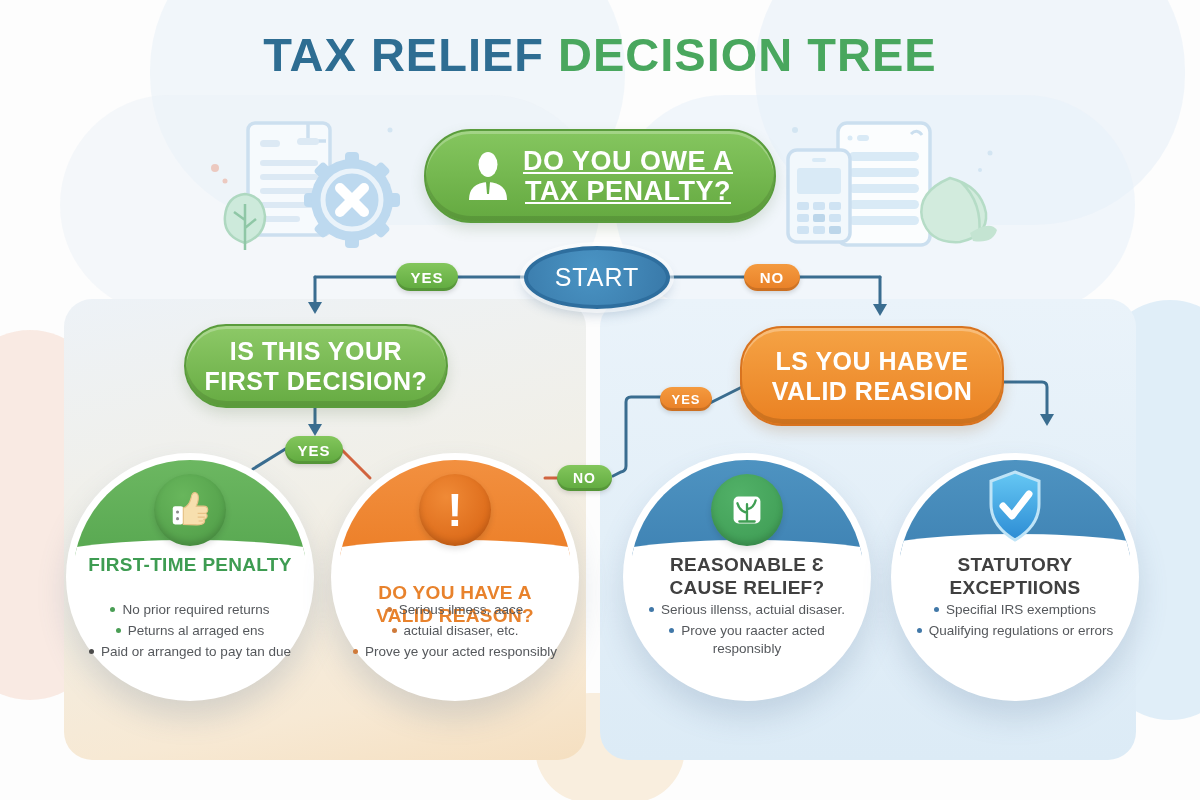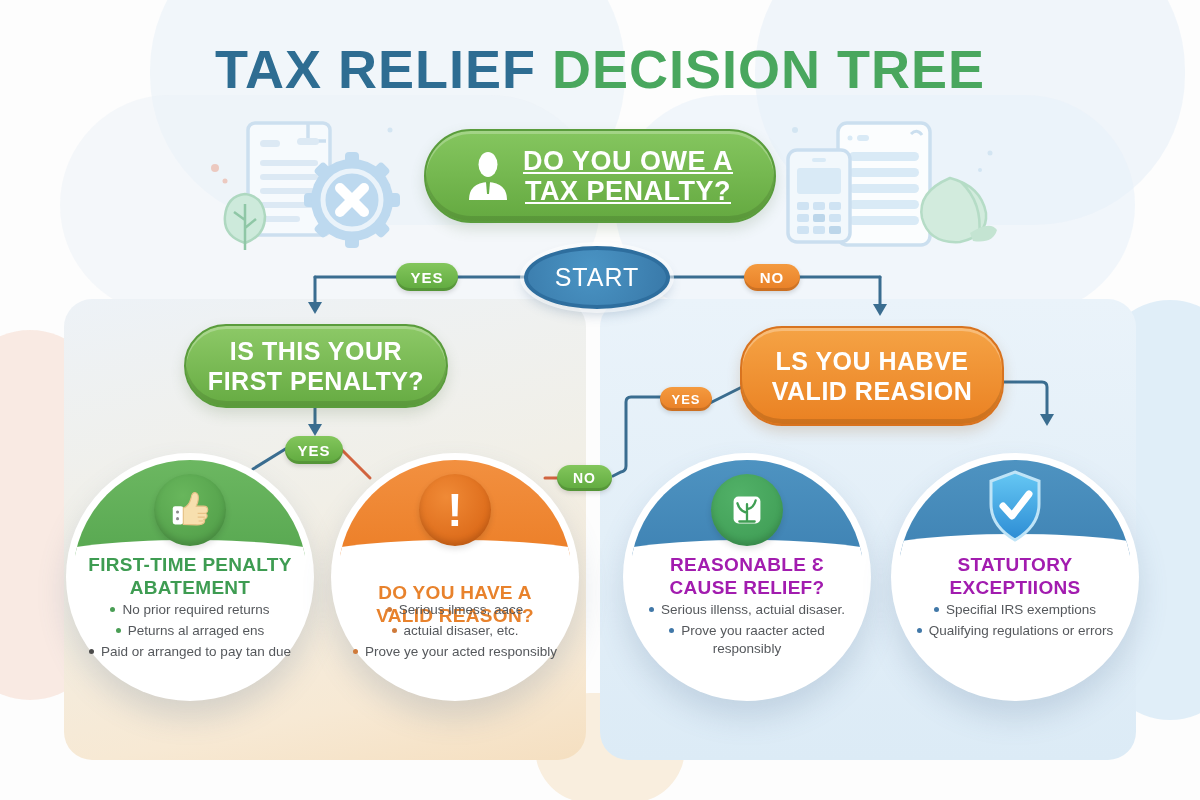--- a/index.html
+++ b/index.html
@@ -22,22 +22,22 @@
                  background:linear-gradient(168deg,#edf2f7 0%,#f1efe7 45%,#f7e9d4 82%,#f5dfc0 100%); }
   .panel-right { left:600px; top:299px; width:536px; height:461px;
                  background:linear-gradient(180deg,#eaf3fa 0%,#dcebf6 100%); }
 
   .decor { position:absolute; z-index:2; }
 
   
   .connectors { position:absolute; left:0; top:0; z-index:5; }
 
   
-  .title { position:absolute; z-index:6; top:38px; left:0; width:100%; text-align:center;
-           font-size:54px; font-weight:800; letter-spacing:1px; }
+  .title { position:absolute; z-index:6; top:27px; left:0; width:100%; text-align:center;
+           font-size:47px; font-weight:800; letter-spacing:1px; }
   .title .t1 { color:#2e6d92; }
   .title .t2 { color:#49a75e; }
 
   
   .bigpill { position:absolute; z-index:6; display:flex; align-items:center; justify-content:center;
              color:#fff; font-weight:800; text-align:center;
              box-shadow:inset 0 -5px 0 rgba(0,0,0,.10), inset 0 3px 0 rgba(255,255,255,.25), 0 6px 14px rgba(80,110,60,.18); }
   .root-pill { left:424px; top:129px; width:352px; height:94px; border-radius:48px;
                background:linear-gradient(180deg,#85c65f 0%,#64a940 100%); border:2px solid #5a9c3c; gap:14px; }
   .root-pill .q { font-size:27px; line-height:1.12; letter-spacing:.5px;text-decoration:underline; }
@@ -82,21 +82,21 @@
            box-shadow:inset 0 -4px 6px rgba(0,0,0,.15), 0 3px 6px rgba(0,0,0,.12); }
   .badge-plain { box-shadow:none; }
   .badge-g1 { background:radial-gradient(circle at 40% 30%, #68b65c, #4d9a45); }
   .badge-o  { background:radial-gradient(circle at 38% 32%, #f08a36, #d55f0f); color:#fff;
               font-size:46px; font-weight:800; }
   .badge-g2 { background:radial-gradient(circle at 40% 30%, #52b168, #3c9a52); }
   .card-title { position:absolute; top:100px; left:0; width:100%; text-align:center;
                 font-size:19px; font-weight:800; line-height:1.22; letter-spacing:.3px; }
   .ct-green  { color:#3e9c52; }
   .ct-orange { color:#e8822c;margin-top:28px; }
-  .ct-blue   { color:#a21caf; }
+  .ct-blue   { color:#404040; }
   .bullets { position:absolute; top:148px; left:20px; right:20px; list-style:none; text-align:center;
              font-size:13.5px; color:#55585c; line-height:1.35; }
   .bullets li { margin-bottom:3px; }
   .bullets li::before { content:""; display:inline-block; width:5px; height:5px; border-radius:50%;
                         margin-right:7px; margin-bottom:2px; background:#888; }
   .card-1 .bullets li::before { background:#4a9e55; }
   .card-1 .bullets li:nth-child(3)::before { background:#4a4a4a; }
   .card-2 .bullets li::before { background:#cf7a3a; }
   .card-3 .bullets li::before, .card-4 .bullets li::before { background:#4178a8; }
 </style>
@@ -234,21 +234,21 @@
 
   <div class="tag tag-green  tag-yes1">YES</div>
   <div class="tag tag-orange tag-no1">NO</div>
   <div class="tag tag-green  tag-yes2">YES</div>
   <div class="tag tag-orange tag-yes3">YES</div>
   <div class="tag tag-green  tag-no2">NO</div>
 
   <div class="bigpill qpill q-left">
     <div>
       <div>IS THIS YOUR</div>
-      <div>FIRST PENALTY?</div>
+      <div>FIRST DECISION?</div>
     </div>
   </div>
   <div class="bigpill qpill q-right">
     <div>
       <div>LS YOU HABVE</div>
       <div>VALID REASION</div>
     </div>
   </div>
 
   <div class="card card-1" style="left:66px;">
@@ -259,21 +259,20 @@
           <rect x="6" y="20" width="11" height="19" rx="2.5" fill="#ffffff"></rect>
           <circle cx="11" cy="26" r="1.6" fill="#8a8a8a"></circle>
             <circle cx="11" cy="33" r="1.6" fill="#8a8a8a"></circle>
           <path d="M17,39 L17,22 Q23,20 25,12 Q26,5 30,6 Q34,7.5 32,16 L30.5,20 L38,20 Q42.5,20 42.5,24 Q42.5,26.5 40.5,27.5 Q42.5,29 41.5,31.5 Q40.5,33.5 38.5,33.8 Q40,35.5 38.5,37.5 Q36.5,39.8 30,39.5 Z" fill="#f7dfae" stroke="#e8c187" stroke-width="1.2"></path>
           <path d="M32,27.5 H40 M32,31.5 H39.5 M33,35.5 H38" stroke="#e8c187" stroke-width="1.2" fill="none"></path>
         </svg>
       </div>
     </div>
     <div class="card-title ct-green">
       <div>FIRST-TIME PENALTY</div>
-      <div>ABATEMENT</div>
     </div>
     <ul class="bullets">
       <li>No prior required returns</li>
       <li>Peturns al arraged ens</li>
       <li>Paid or arranged to pay tan due</li>
     </ul>
   </div>
 
   <div class="card card-2" style="left:331px;">
     <div class="card-clip">

